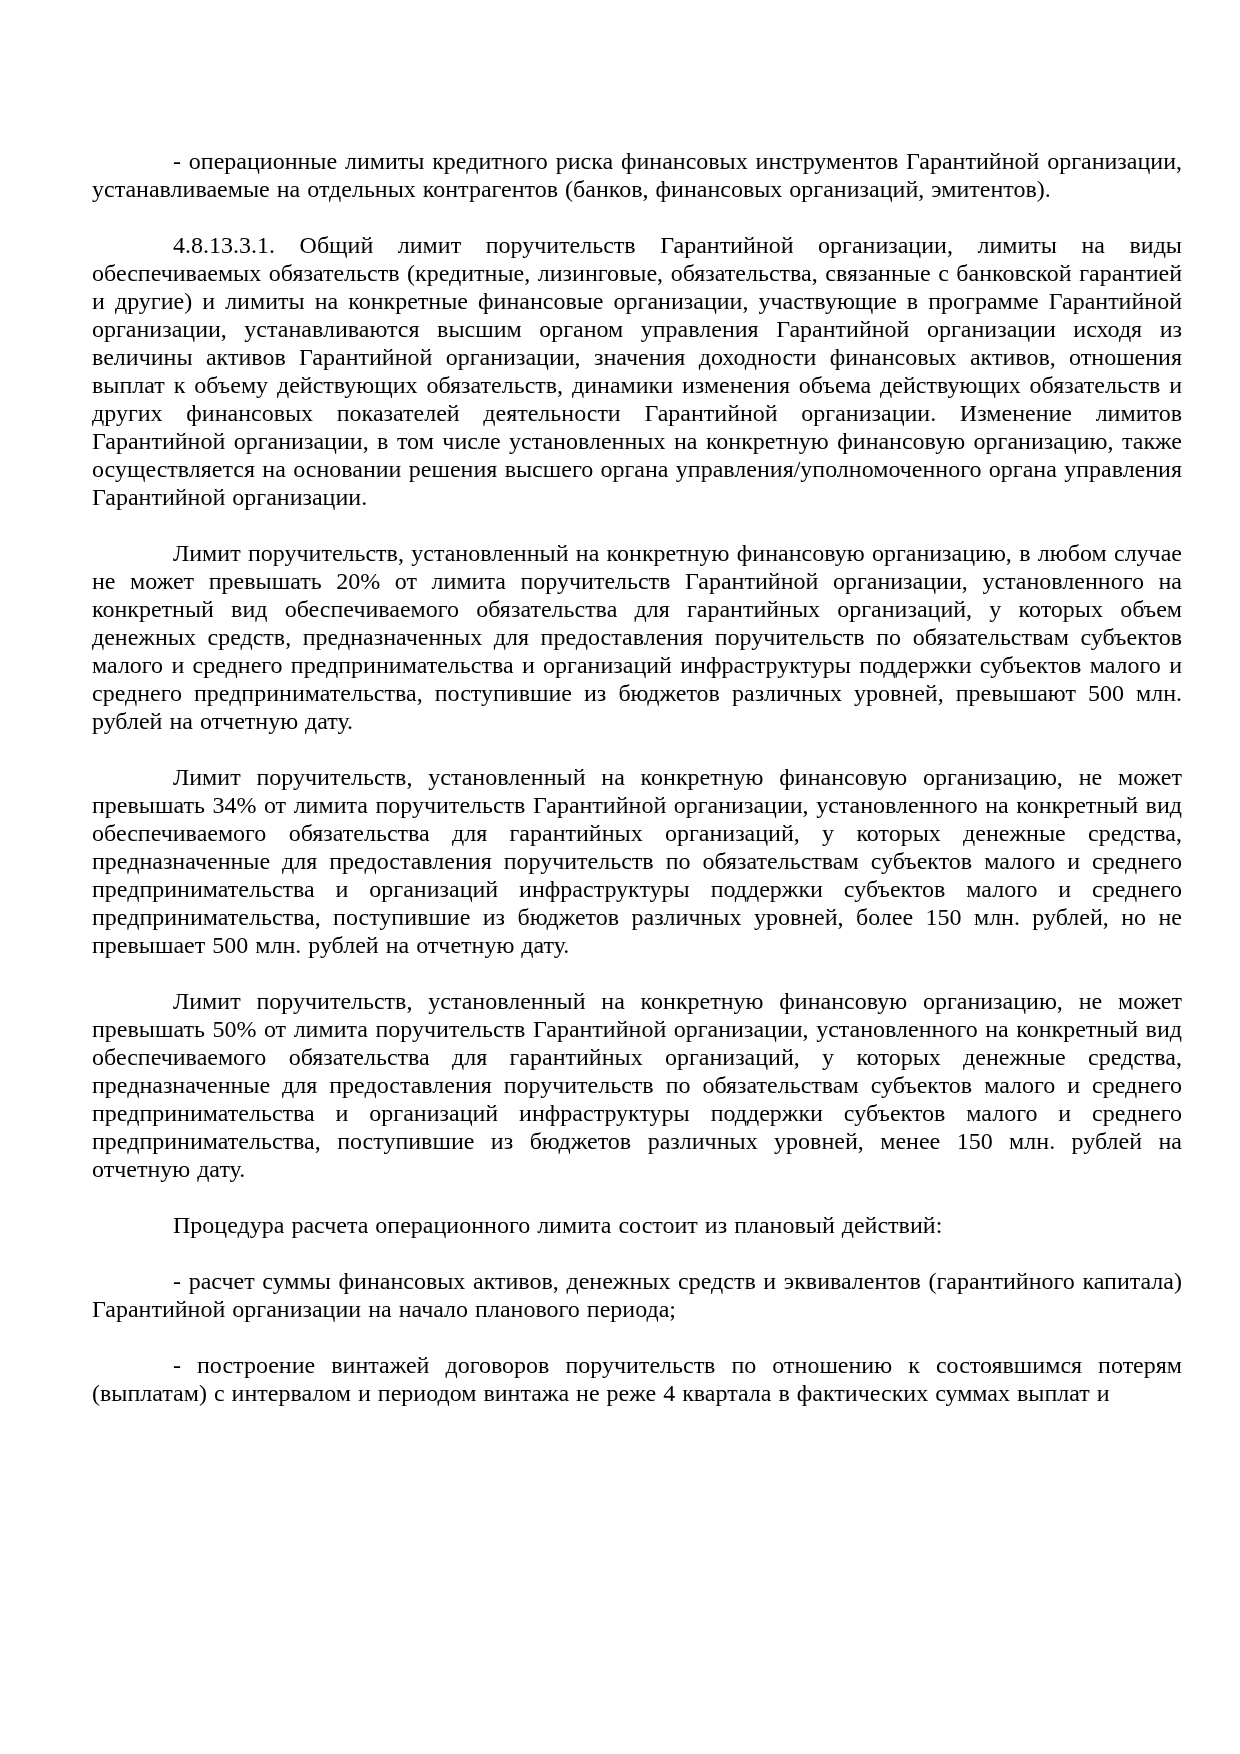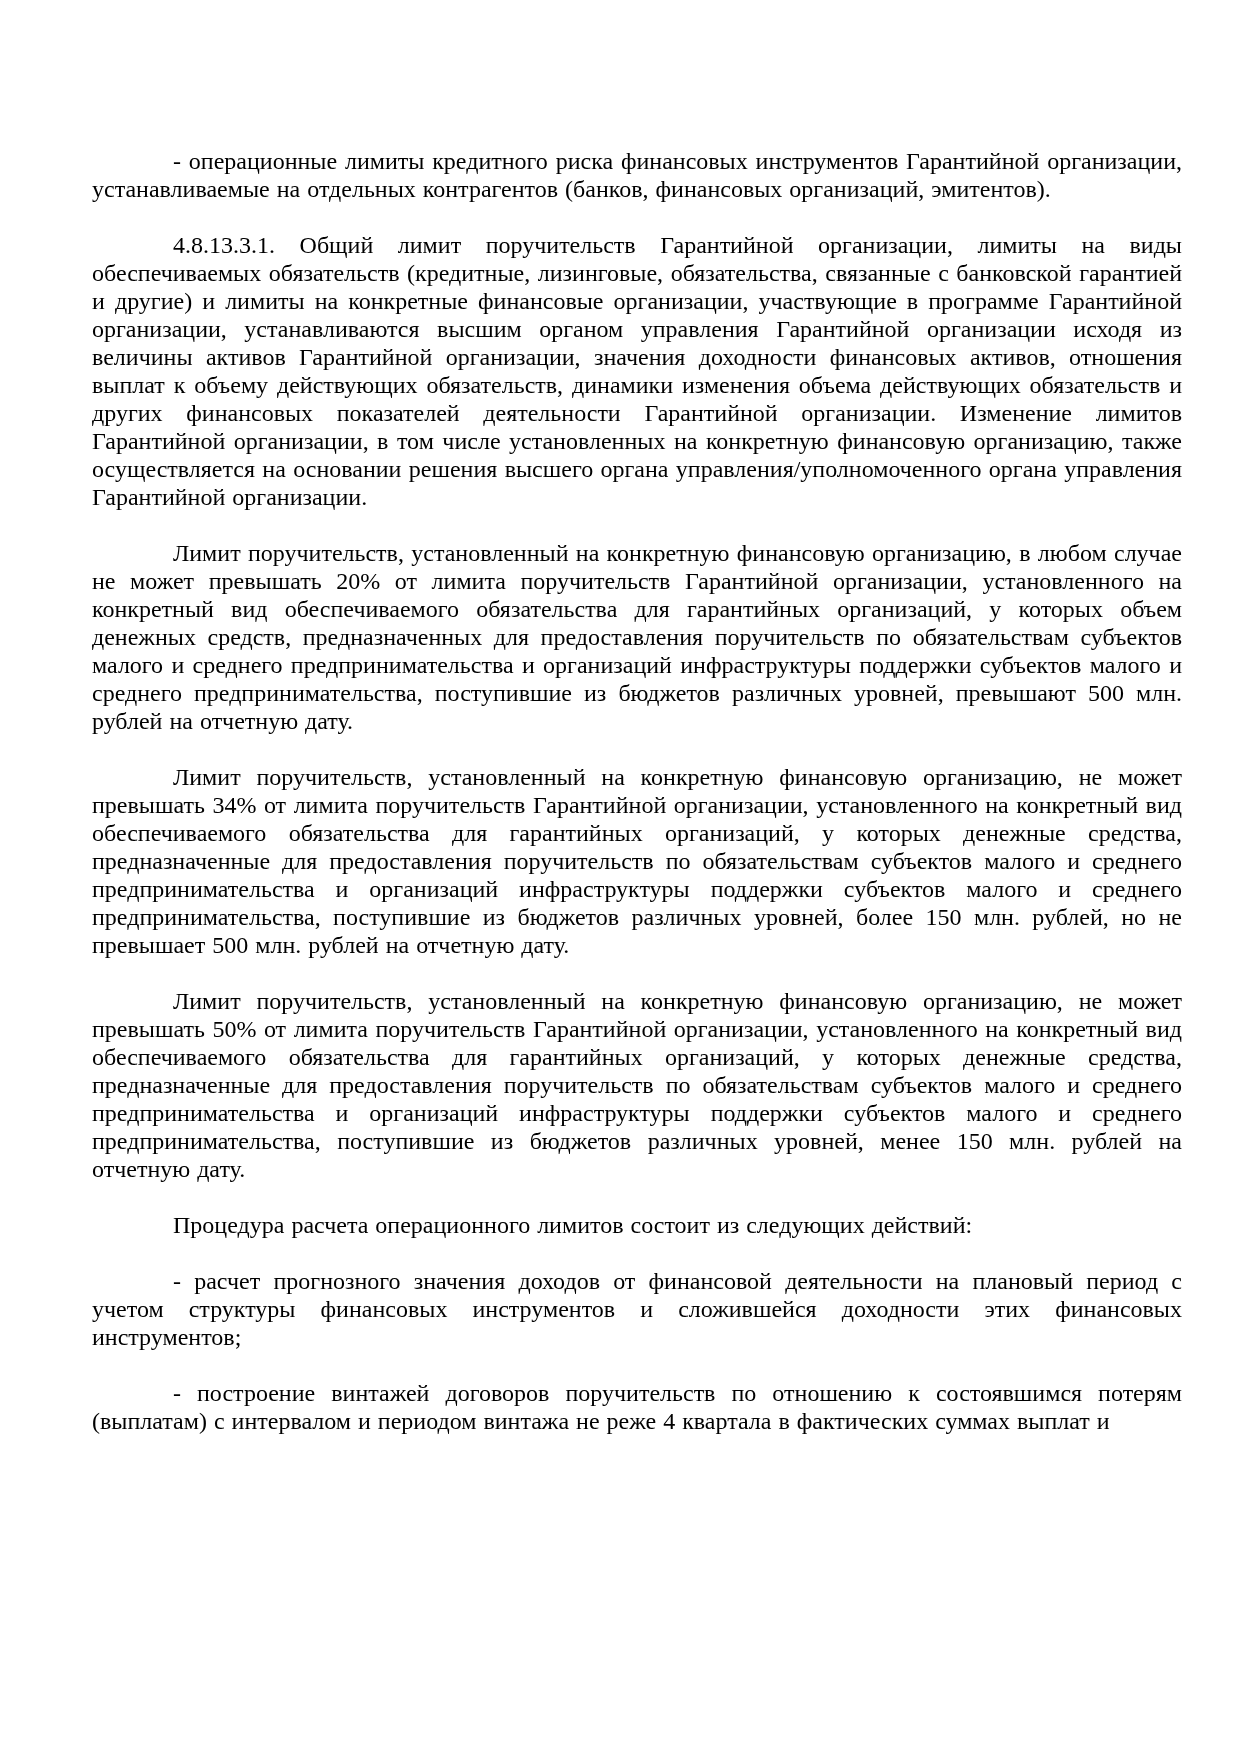--- a/index.html
+++ b/index.html
@@ -32,16 +32,16 @@
 </style>
 </head>
 <body>
 
 <div class="doc-page">
   <p>- операционные лимиты кредитного риска финансовых инструментов Гарантийной организации, устанавливаемые на отдельных контрагентов (банков, финансовых организаций, эмитентов).</p>
   <p>4.8.13.3.1. Общий лимит поручительств Гарантийной организации, лимиты на виды обеспечиваемых обязательств (кредитные, лизинговые, обязательства, связанные с банковской гарантией и другие) и лимиты на конкретные финансовые организации, участвующие в программе Гарантийной организации, устанавливаются высшим органом управления Гарантийной организации исходя из величины активов Гарантийной организации, значения доходности финансовых активов, отношения выплат к объему действующих обязательств, динамики изменения объема действующих обязательств и других финансовых показателей деятельности Гарантийной организации. Изменение лимитов Гарантийной организации, в том числе установленных на конкретную финансовую организацию, также осуществляется на основании решения высшего органа управления/уполномоченного органа управления Гарантийной организации.</p>
   <p>Лимит поручительств, установленный на конкретную финансовую организацию, в любом случае не может превышать 20% от лимита поручительств Гарантийной организации, установленного на конкретный вид обеспечиваемого обязательства для гарантийных организаций, у которых объем денежных средств, предназначенных для предоставления поручительств по обязательствам субъектов малого и среднего предпринимательства и организаций инфраструктуры поддержки субъектов малого и среднего предпринимательства, поступившие из бюджетов различных уровней, превышают 500 млн. рублей на отчетную дату.</p>
   <p>Лимит поручительств, установленный на конкретную финансовую организацию, не может превышать 34% от лимита поручительств Гарантийной организации, установленного на конкретный вид обеспечиваемого обязательства для гарантийных организаций, у которых денежные средства, предназначенные для предоставления поручительств по обязательствам субъектов малого и среднего предпринимательства и организаций инфраструктуры поддержки субъектов малого и среднего предпринимательства, поступившие из бюджетов различных уровней, более 150 млн. рублей, но не превышает 500 млн. рублей на отчетную дату.</p>
   <p>Лимит поручительств, установленный на конкретную финансовую организацию, не может превышать 50% от лимита поручительств Гарантийной организации, установленного на конкретный вид обеспечиваемого обязательства для гарантийных организаций, у которых денежные средства, предназначенные для предоставления поручительств по обязательствам субъектов малого и среднего предпринимательства и организаций инфраструктуры поддержки субъектов малого и среднего предпринимательства, поступившие из бюджетов различных уровней, менее 150 млн. рублей на отчетную дату.</p>
-  <p>Процедура расчета операционного лимитов состоит из следующих действий:</p>
-  <p>- расчет прогнозного значения доходов от финансовой деятельности на плановый период с учетом структуры финансовых инструментов и сложившейся доходности этих финансовых инструментов;</p>
+  <p>Процедура расчета операционного лимита состоит из плановый действий:</p>
+  <p>- расчет суммы финансовых активов, денежных средств и эквивалентов (гарантийного капитала) Гарантийной организации на начало планового периода;</p>
   <p>- построение винтажей договоров поручительств по отношению к состоявшимся потерям (выплатам) с интервалом и периодом винтажа не реже 4 квартала в фактических суммах выплат и</p>
 </div>
 
 </body></html>

